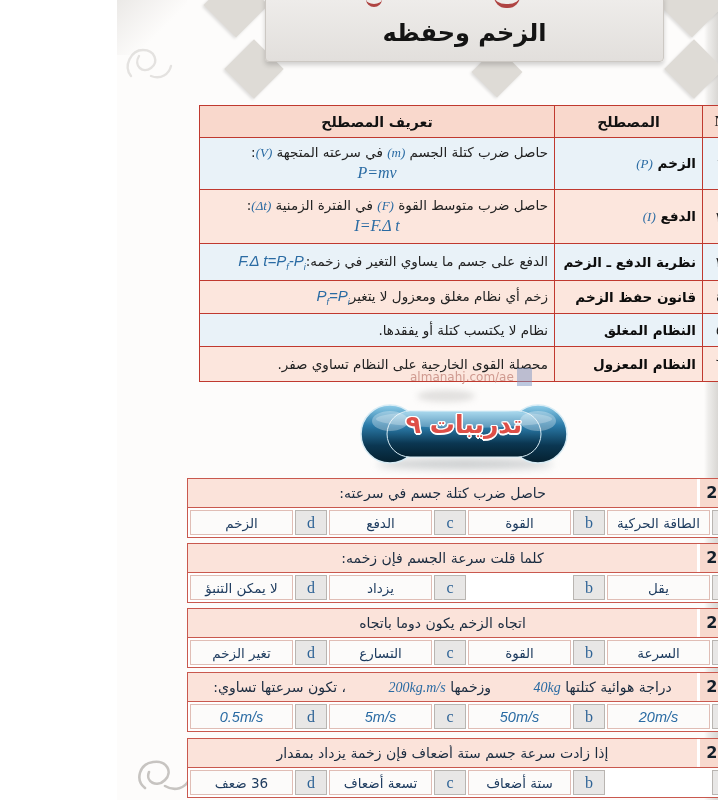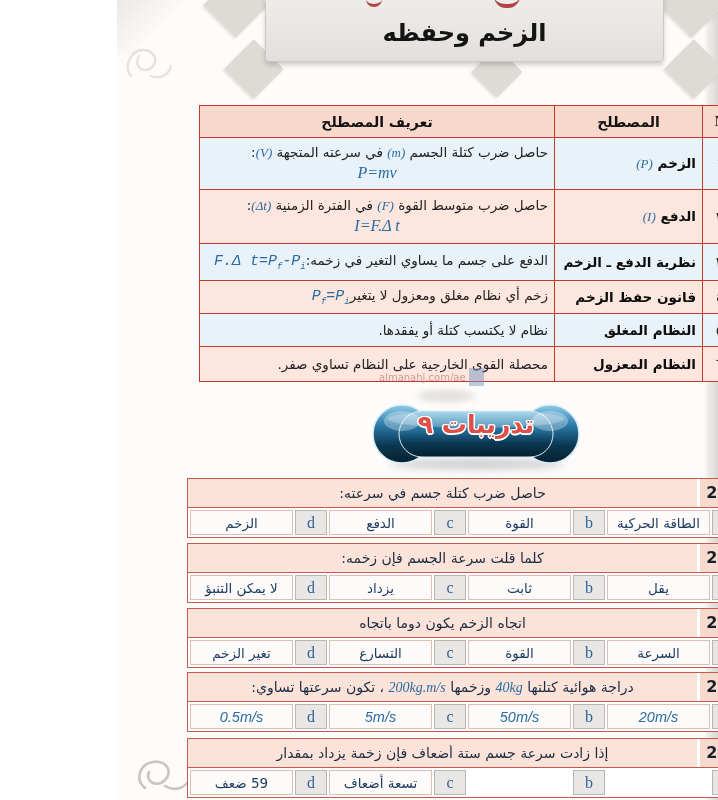--- a/index.html
+++ b/index.html
@@ -36,54 +36,54 @@
   col.c-n{width:34px;} col.c-term{width:148px;}
   tr.blue td{background:#e9f2f8;} tr.pink td{background:#fce6dd;}
   td.num{text-align:center; font-size:14px; color:#1a1a1a;}
   td.term{text-align:right; font-weight:bold; font-size:13.5px; color:#0d0d0d; white-space:nowrap;}
   .tsym{font-family:"Liberation Serif",serif; font-style:italic; font-weight:normal;
     color:#2a6ba3; direction:ltr; unicode-bidi:isolate; font-size:13px;}
   td.def{font-size:13.5px; color:#222; text-align:right;}
   .def-line{white-space:nowrap; line-height:1.5;}
   .sym{font-family:"Liberation Serif",serif; font-style:italic; color:#2a6ba3;
     direction:ltr; unicode-bidi:isolate; font-size:13px;}
-  .formula{font-family:Liberation Mono, monospace; font-style:italic; color:#2a6ba3;
+  .formula{font-family:Liberation Sans, sans-serif; font-style:italic; color:#2a6ba3;
     direction:ltr; unicode-bidi:isolate; font-size:15px;}
   .formula sub{font-size:9px;}
   .formula-line{text-align:center; font-family:"Liberation Serif",serif; font-style:italic;
     color:#2a6ba3; font-size:16px; direction:ltr; padding:1px 0 3px;}
   .def-line .formula{margin-inline-start:10px;}
 
   
-  .badge{position:absolute; left:254px; top:403px; width:210px; height:62px;}
+  .badge{position:absolute; left:242px; top:403px; width:210px; height:62px;}
   .badge svg{position:absolute; left:0; top:0;}
   .badge-label{position:absolute; left:0; top:7px; width:100%; text-align:center;
     font-size:25px; font-weight:bold; color:#de4f48; letter-spacing:1px;
     text-shadow:-1.5px 0 #fff, 1.5px 0 #fff, 0 -1.5px #fff, 0 1.5px #fff,
                 -1px -1px #fff, 1px 1px #fff, 1px -1px #fff, -1px 1px #fff;}
   .badge-shadow{position:absolute; left:18px; top:56px; width:176px; height:10px;
     background:#9aa0a4; border-radius:50%; filter:blur(4px); opacity:.55;}
 
   
   .wm{position:absolute; display:flex; align-items:center; gap:3px; pointer-events:none;}
   .wm-box{width:15px; height:18px; background:#7b93c4; opacity:.5;}
-  .wm-text{font-size:10px; color:#cb9288; opacity:.9; direction:ltr;}
+  .wm-text{font-size:12px; color:#cb9288; opacity:.9; direction:ltr;margin-left:31px;}
   .smudge{position:absolute; background:#c6c4c2; filter:blur(3px); opacity:.5; border-radius:50%;}
 
   
   .q-block{position:absolute; left:70px; width:560px; height:60px;
     border:1.6px solid #c9584e; background:#fff; box-sizing:border-box;}
   .q-head{display:flex; direction:rtl; height:28px; background:#fbe3da;
     border-bottom:1.6px solid #c9584e; align-items:center;}
   .q-num{width:46px; flex:0 0 46px; text-align:center; font-weight:bold; font-size:16px;
     color:#14202c; background:#f8d9ce; align-self:stretch; line-height:28px;
     border-left:3px solid #ffffff;}
   .q-text{flex:1; font-size:14px; color:#1a2b3f; padding:0 9px; white-space:nowrap; overflow:hidden;text-align:center;}
   .q-text .ltr-val{font-family:"Liberation Serif",serif; font-style:italic; color:#2a6ba3;
-    direction:ltr; unicode-bidi:isolate; font-size:14px;}
+    direction:ltr; unicode-bidi:isolate; font-size:14px;margin-left:38px;}
   .q-answers{display:flex; direction:rtl; height:29px; padding:2px; box-sizing:border-box; gap:2px;}
   .q-opt{flex:1; display:flex; direction:rtl; gap:2px; min-width:0;}
   .q-letter{flex:0 0 30px; background:#e8e7e6; border:1px solid #b9b5b1;
     font-family:"Liberation Serif",serif; font-size:16px; color:#2f6496;
     display:flex; align-items:center; justify-content:center;}
   .q-opttext{flex:1; background:#fcfbfa; border:1px solid #e0bdb5; font-size:13.5px;
     color:#1c3a5e; display:flex; align-items:center; justify-content:center;
     white-space:nowrap; overflow:hidden;}
   .q-opttext.val{font-family:Liberation Sans, sans-serif; font-style:italic; color:#2a6ba3;
     direction:ltr; font-size:14.5px;}
@@ -243,21 +243,20 @@
       <div class="q-num">251</div>
       <div class="q-text">كلما قلت سرعة الجسم فإن زخمه:</div>
     </div>
     <div class="q-answers">
       <div class="q-opt">
         <div class="q-letter">a</div>
         <div class="q-opttext">يقل</div>
       </div>
       <div class="q-opt">
         <div class="q-letter">b</div>
-        <div class="q-opttext">ثابت</div>
       </div>
       <div class="q-opt">
         <div class="q-letter">c</div>
         <div class="q-opttext">يزداد</div>
       </div>
       <div class="q-opt">
         <div class="q-letter">d</div>
         <div class="q-opttext">لا يمكن التنبؤ</div>
       </div>
     </div>
@@ -317,25 +316,26 @@
     <div class="q-head">
       <div class="q-num">254</div>
       <div class="q-text">إذا زادت سرعة جسم ستة أضعاف فإن زخمة يزداد بمقدار</div>
     </div>
     <div class="q-answers">
       <div class="q-opt">
         <div class="q-letter">a</div>
       </div>
       <div class="q-opt">
         <div class="q-letter">b</div>
+        <div class="q-opttext">ستة أضعاف</div>
       </div>
       <div class="q-opt">
         <div class="q-letter">c</div>
         <div class="q-opttext">تسعة أضعاف</div>
       </div>
       <div class="q-opt">
         <div class="q-letter">d</div>
-        <div class="q-opttext">59 ضعف</div>
+        <div class="q-opttext">36 ضعف</div>
       </div>
     </div>
   </div>
 
 </div>
 
 </body></html>

